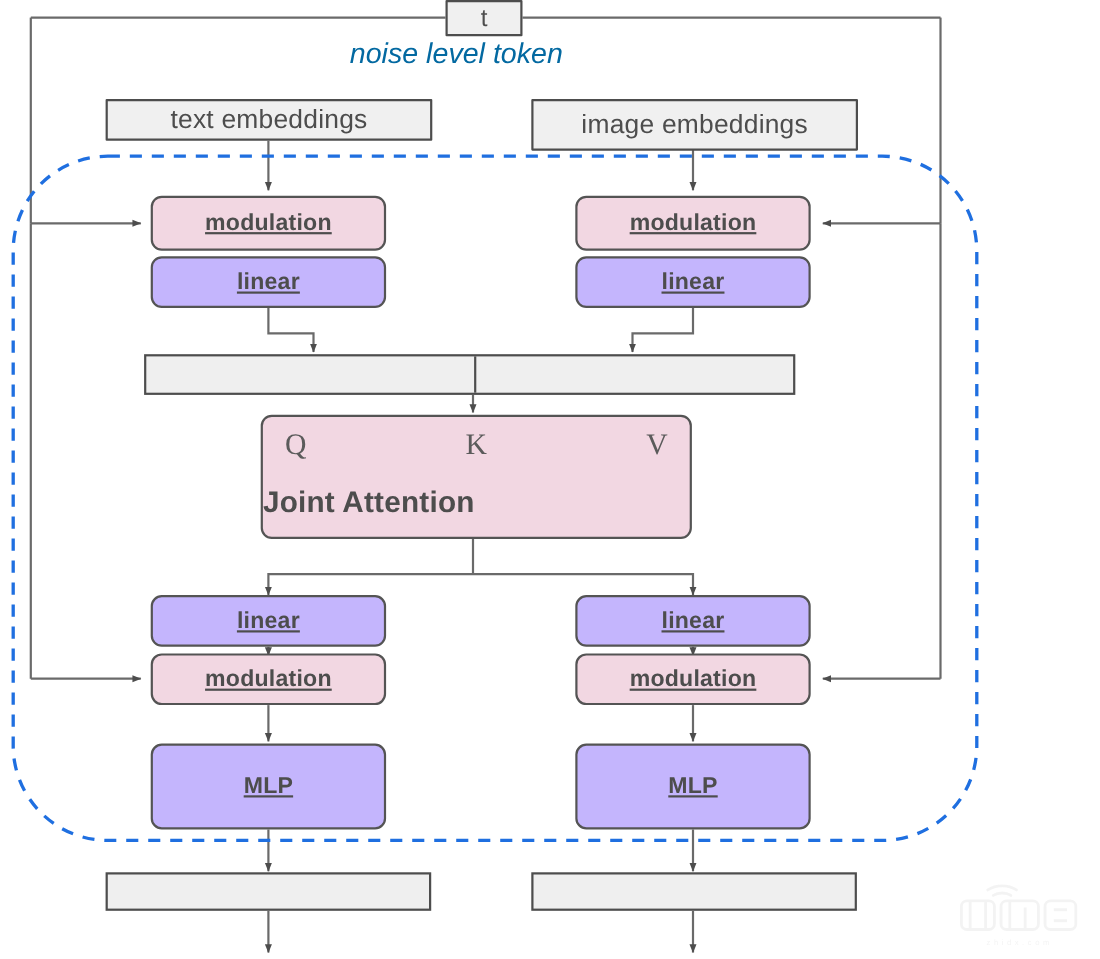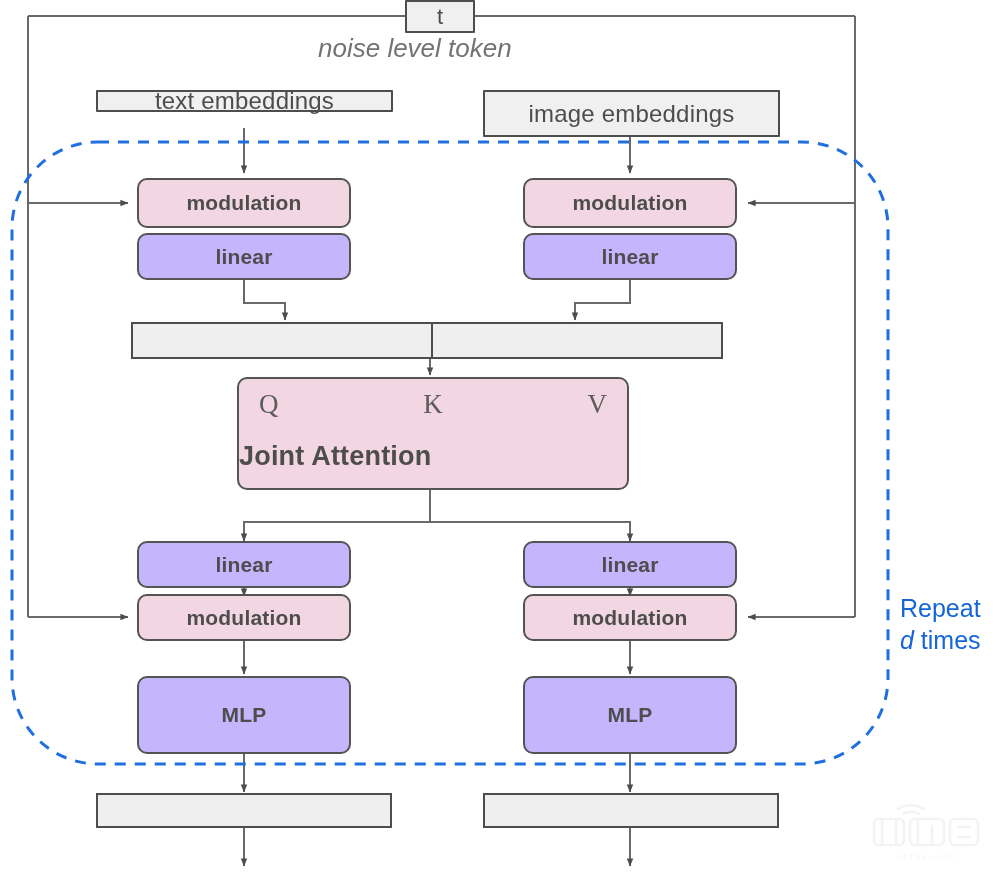--- a/index.html
+++ b/index.html
@@ -38,20 +38,21 @@
     white-space: nowrap;
   }
   .sharp {
     border: 2px solid #4d4d4d;
     background: #f0f0f0;
     border-radius: 1px;
   }
   .rounded {
     border: 2.5px solid #545454;
     border-radius: 10px;
+    text-decoration: underline;
   }
   .pink  { background: #f2d7e2; }
   .teal  { background: #c4b5fd; }
 
   .label-emb {
     font-size: 24px;
     font-weight: 400;
     letter-spacing: .2px;
   }
   .label-t {
@@ -108,21 +109,21 @@
     bottom: 0;
     width: 2px;
     background: #4d4d4d;
   }
 
   
   .caption-italic {
     position: absolute;
     font-style: italic;
     font-size: 26px;
-    color: #737373;
+    color: #0369a1;
     white-space: nowrap;
   }
 
   
   .repeat-note {
     position: absolute;
     color: #1565d8;
     font-size: 25px;
     line-height: 1.28;
     white-space: nowrap;
@@ -190,21 +191,21 @@
     </g>
 
     <rect x="12" y="142" width="876" height="622" rx="86" ry="86" fill="none" stroke="#1f6fe0" stroke-width="3" stroke-dasharray="11 9" stroke-linecap="butt"></rect>
   </svg>
 
   <div class="node sharp label-t" style="left:405px; top:0px; width:70px; height:33px;">
     <span>t</span>
   </div>
   <div class="caption-italic" style="left:318px; top:33px;">noise level token</div>
 
-  <div class="node sharp label-emb" style="left:96px; top:90px; width:297px; height:22px;">
+  <div class="node sharp label-emb" style="left:96px; top:90px; width:297px; height:38px;">
     <span>text embeddings</span>
   </div>
   <div class="node sharp label-emb" style="left:483px; top:90px; width:297px; height:47px;">
     <span>image embeddings</span>
   </div>
 
   <div class="node rounded pink label-block" style="left:137px; top:178px; width:214px; height:50px;">
     <span>modulation</span>
   </div>
   <div class="node rounded teal label-block" style="left:137px; top:233px; width:214px; height:47px;">
@@ -248,24 +249,20 @@
   <div class="node rounded teal label-block" style="left:137px; top:676px; width:214px; height:78px;">
     <span>MLP</span>
   </div>
   <div class="node rounded teal label-block" style="left:523px; top:676px; width:214px; height:78px;">
     <span>MLP</span>
   </div>
 
   <div class="concat" style="left:96px; top:793px; width:296px; height:35px;"></div>
   <div class="concat" style="left:483px; top:793px; width:296px; height:35px;"></div>
 
-  <div class="repeat-note" style="left:900px; top:592px;">
-    <div>Repeat</div>
-    <div><span class="ital">d</span><span> times</span></div>
-  </div>
 
   <div class="watermark" style="left:862px; top:795px;">
     <svg viewBox="0 0 130 70" width="130" height="70">
       <g fill="none" stroke="#f2f2f2" stroke-width="2.6">
         <path d="M36,14 a18,12 0 0 1 26,0" stroke-linecap="round"></path>
         <path d="M41,19 a11,7 0 0 1 16,0" stroke-linecap="round"></path>
         <rect x="12" y="24" width="30" height="26" rx="5"></rect>
         <rect x="48" y="24" width="34" height="26" rx="5"></rect>
         <rect x="88" y="24" width="28" height="26" rx="5"></rect>
         <path d="M20,24 L20,50 M34,24 L34,50"></path>

